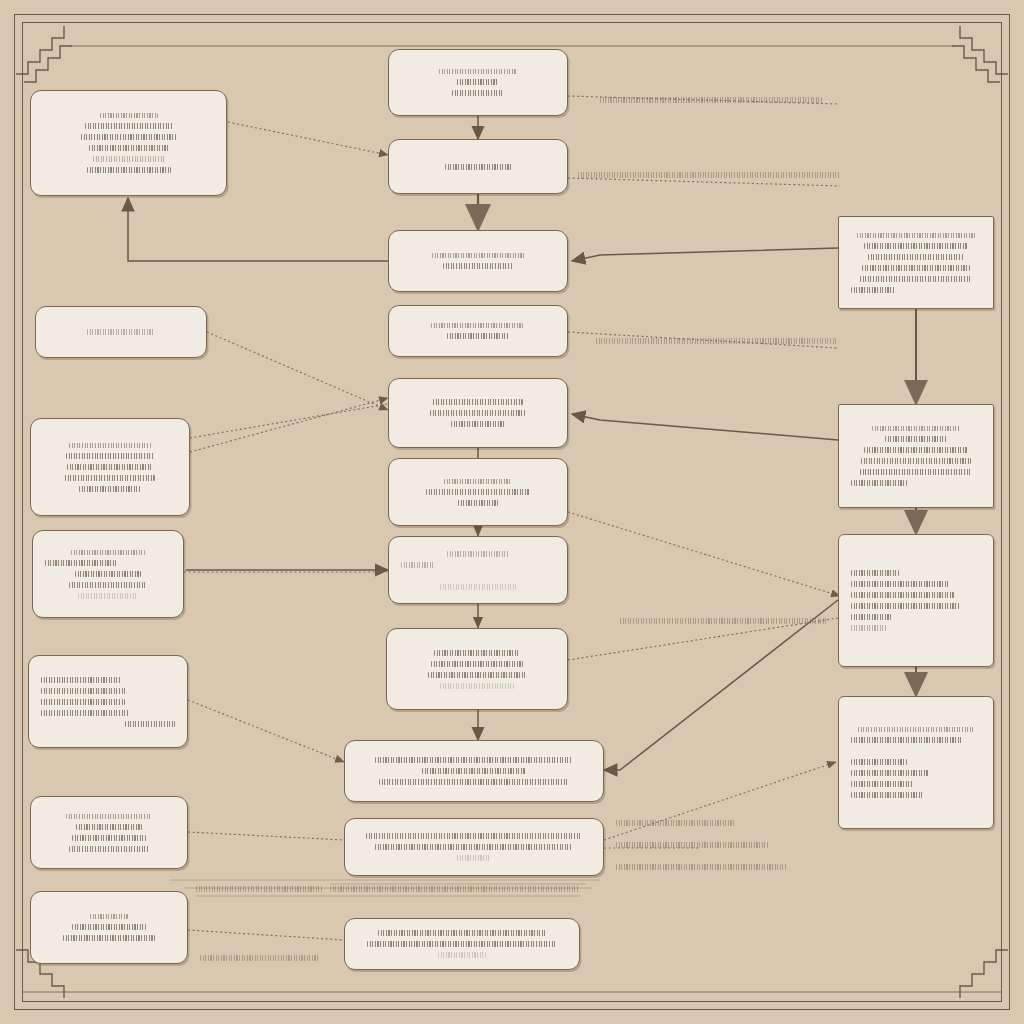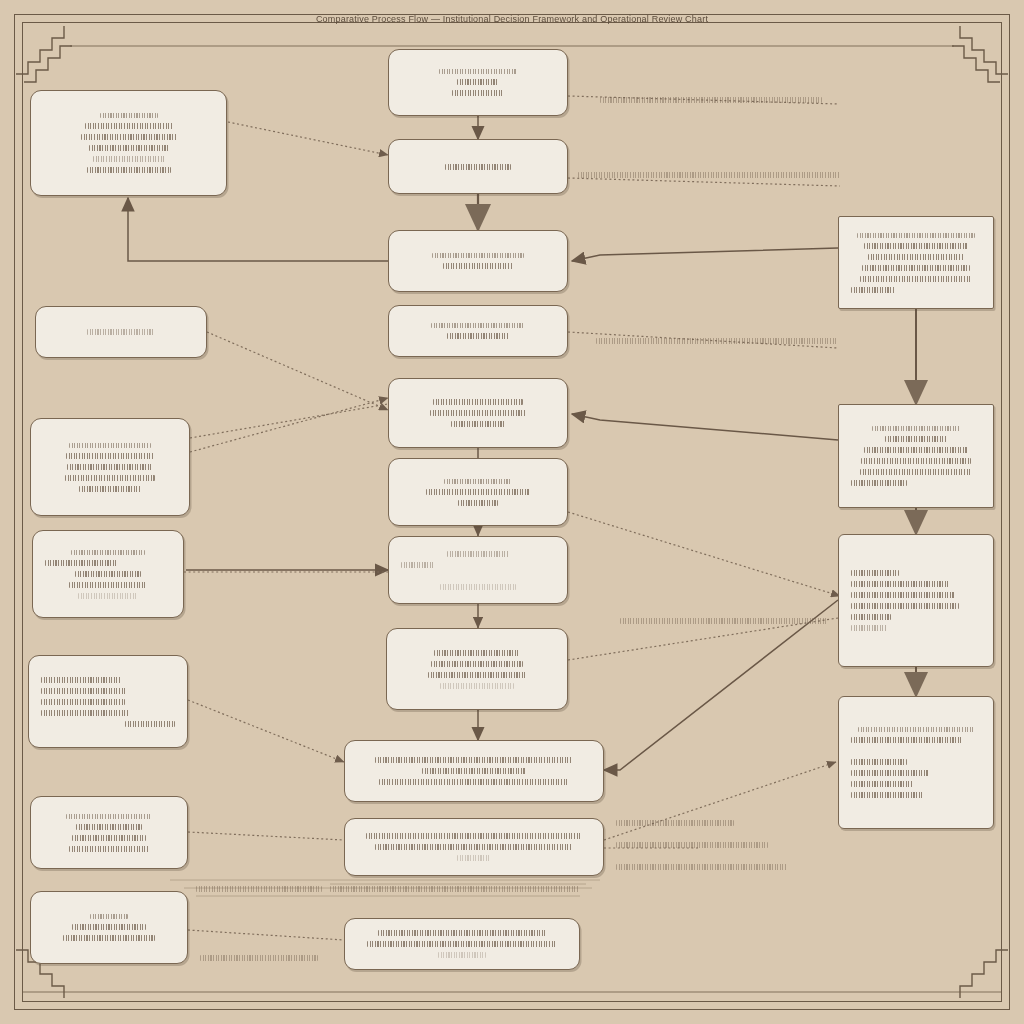--- a/index.html
+++ b/index.html
@@ -88,21 +88,20 @@
       <path d="M16 950 L28 950 L28 962 L40 962 L40 974 L52 974 L52 986 L64 986 L64 998"></path>
 
       <path d="M1008 950 L996 950 L996 962 L984 962 L984 974 L972 974 L972 986 L960 986 L960 998"></path>
     </g>
     <g fill="none" stroke="#6b5a47" stroke-width="1.1" opacity=".8">
       <path d="M70 46 L954 46"></path>
       <path d="M22 992 L1002 992"></path>
     </g>
   </svg>
 
-  <div class="frame-title">Comparative Process Flow — Institutional Decision Framework and Operational Review Chart</div>
 
   <svg class="links" viewBox="0 0 1024 1024">
     <defs>
       <marker id="ah" markerWidth="10" markerHeight="9" refX="9" refY="4.5" orient="auto">
         <path d="M0,0 L10,4.5 L0,9 z" fill="#6a5847"></path>
       </marker>
       <marker id="ahs" markerWidth="8" markerHeight="7" refX="7.5" refY="3.5" orient="auto">
         <path d="M0,0 L8,3.5 L0,7 z" fill="#6a5847"></path>
       </marker>
       <marker id="ahb" markerWidth="13" markerHeight="12" refX="12" refY="6" orient="auto">

